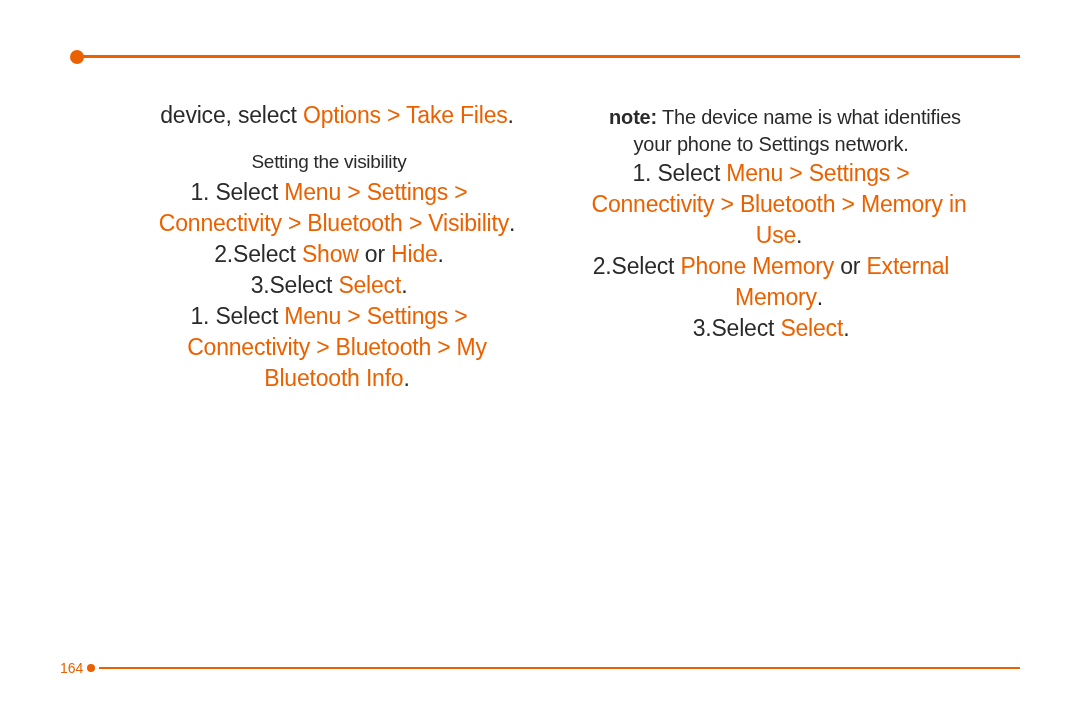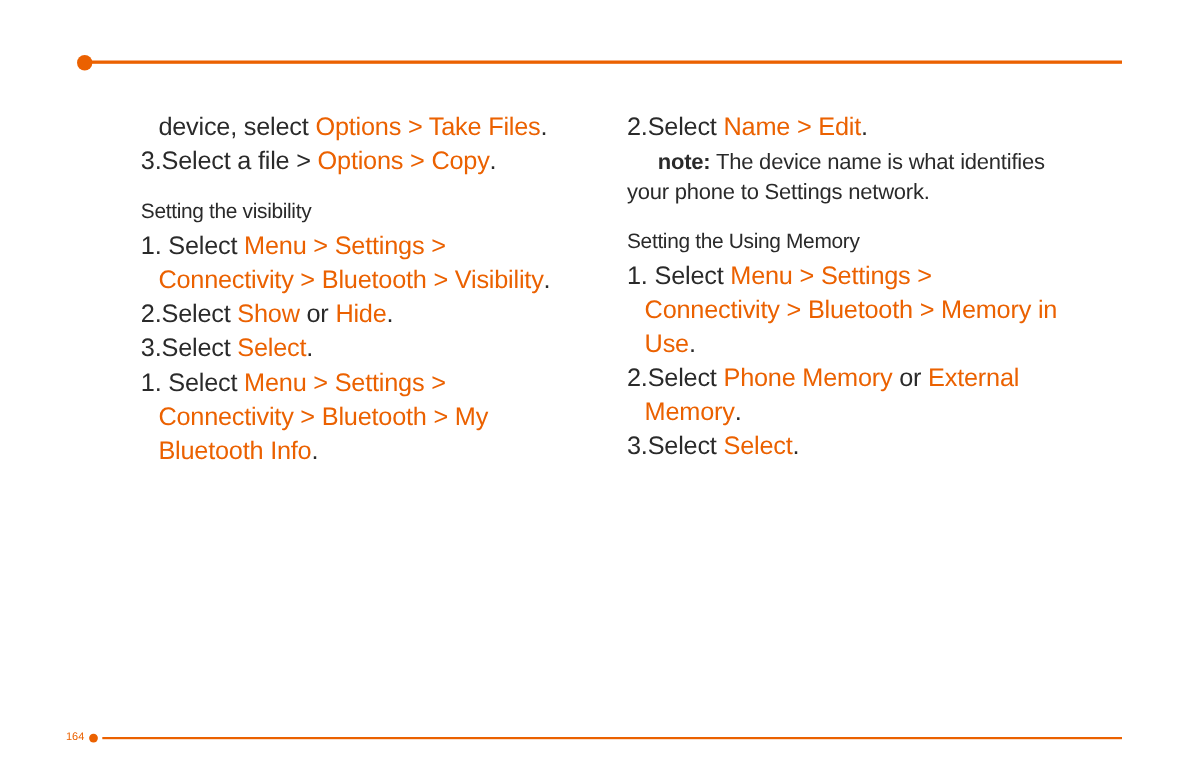--- a/index.html
+++ b/index.html
@@ -33,82 +33,76 @@
       display: flex;
       gap: 40px;
       padding: 45px 48px 0 68px;
     }
     .col {
       flex: 1;
       font-size: 23px;
       line-height: 1.35;
       font-weight: 400;
       letter-spacing: -0.2px;
+      text-align: center;
     }
     .kw { color: #eb6100; font-weight: 500; }
     .h { font-size: 19px; font-weight: 500; margin-top: 18px; margin-bottom: 2px; letter-spacing: -0.3px; }
     .step { padding-left: 16px; text-indent: -16px; }
     .note-line { font-size: 20px; line-height: 1.35; margin-top: 4px; }
     .note-bold { font-weight: 600; margin-left: 28px; }
     .pagenum-wrap {
       position: absolute;
       left: 60px;
       bottom: 28px;
       display: flex;
       align-items: center;
       width: calc(100% - 120px);
     }
-    .pagenum { font-size: 10px; color: #eb6100; margin-right: 4px; text-align: center; }
+    .pagenum { font-size: 14px; color: #eb6100; margin-right: 4px; text-align: center; }
     .pagedot {
       width: 8px; height: 8px; border-radius: 50%; background: #eb6100;
       margin-right: 4px;
     }
     .pagerule { flex: 1; height: 2px; background: #eb6100; }
   </style>
 </head>
 <body>
 
 <div class="top-rule"></div>
 <div class="top-dot"></div>
 
 <div class="columns">
 
   <div class="col">
     <div class="step" style="padding-left:16px; text-indent:0;">
       <span>device, select </span><span class="kw">Options &gt; Take Files</span><span>.</span>
-    </div>
-    <div class="step">
-      <span>3.</span><span>Select a file &gt; </span><span class="kw">Options &gt; Copy</span><span>.</span>
     </div>
 
     <div class="h">Setting the visibility</div>
     <div class="step">
       <span>1. </span><span>Select </span><span class="kw">Menu &gt; Settings &gt; Connectivity &gt; Bluetooth &gt; Visibility</span><span>.</span>
     </div>
     <div class="step">
       <span>2.</span><span>Select </span><span class="kw">Show</span><span> or </span><span class="kw">Hide</span><span>.</span>
     </div>
     <div class="step">
       <span>3.</span><span>Select </span><span class="kw">Select</span><span>.</span>
     </div>
 
     <div class="step">
       <span>1. </span><span>Select </span><span class="kw">Menu &gt; Settings &gt; Connectivity &gt; Bluetooth &gt; My Bluetooth Info</span><span>.</span>
     </div>
   </div>
 
   <div class="col">
-    <div class="step">
-      <span>2.</span><span>Select </span><span class="kw">Name &gt; Edit</span><span>.</span>
-    </div>
     <div class="note-line">
       <span class="note-bold">note:</span><span> The device name is what identifies your phone to Settings network.</span>
     </div>
 
-    <div class="h">Setting the Using Memory</div>
     <div class="step">
       <span>1. </span><span>Select </span><span class="kw">Menu &gt; Settings &gt; Connectivity &gt; Bluetooth &gt; Memory in Use</span><span>.</span>
     </div>
     <div class="step">
       <span>2.</span><span>Select </span><span class="kw">Phone Memory</span><span> or </span><span class="kw">External Memory</span><span>.</span>
     </div>
     <div class="step">
       <span>3.</span><span>Select </span><span class="kw">Select</span><span>.</span>
     </div>
   </div>

